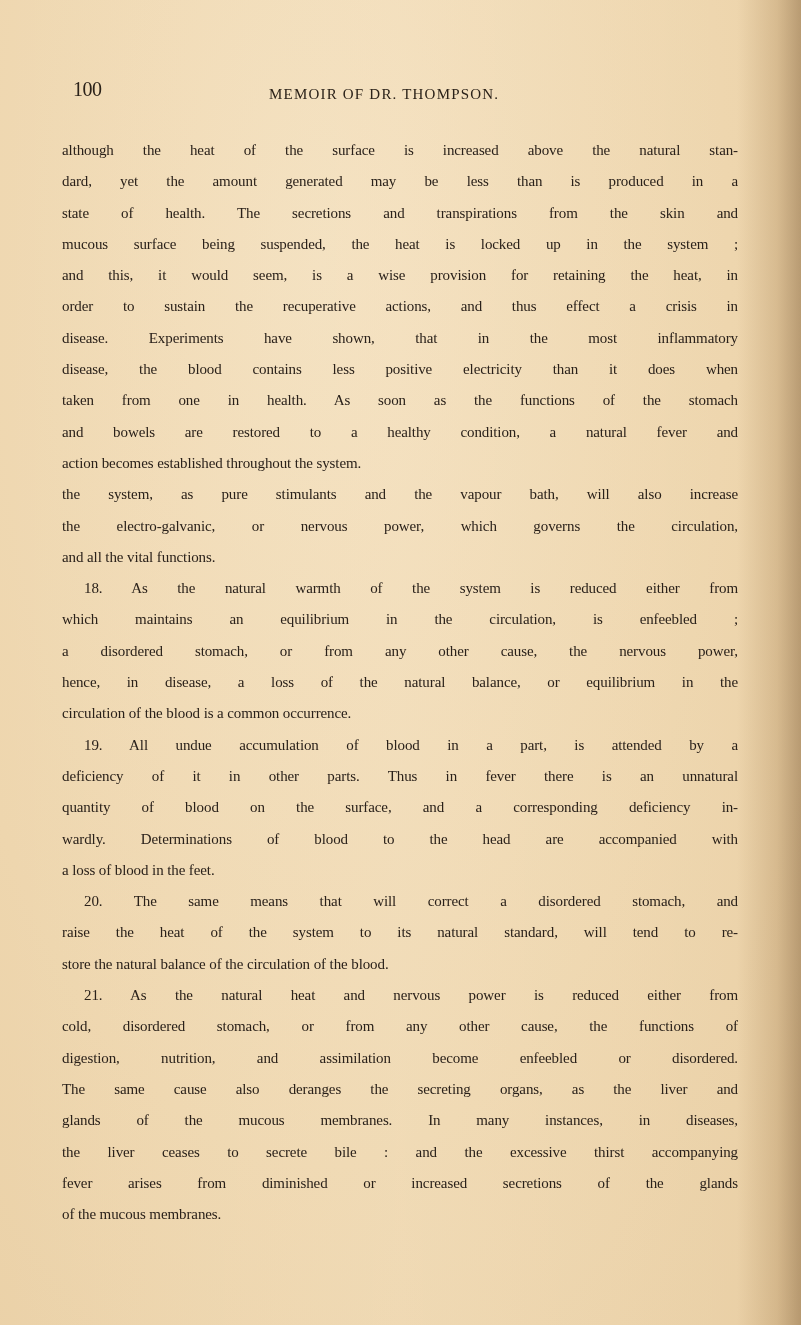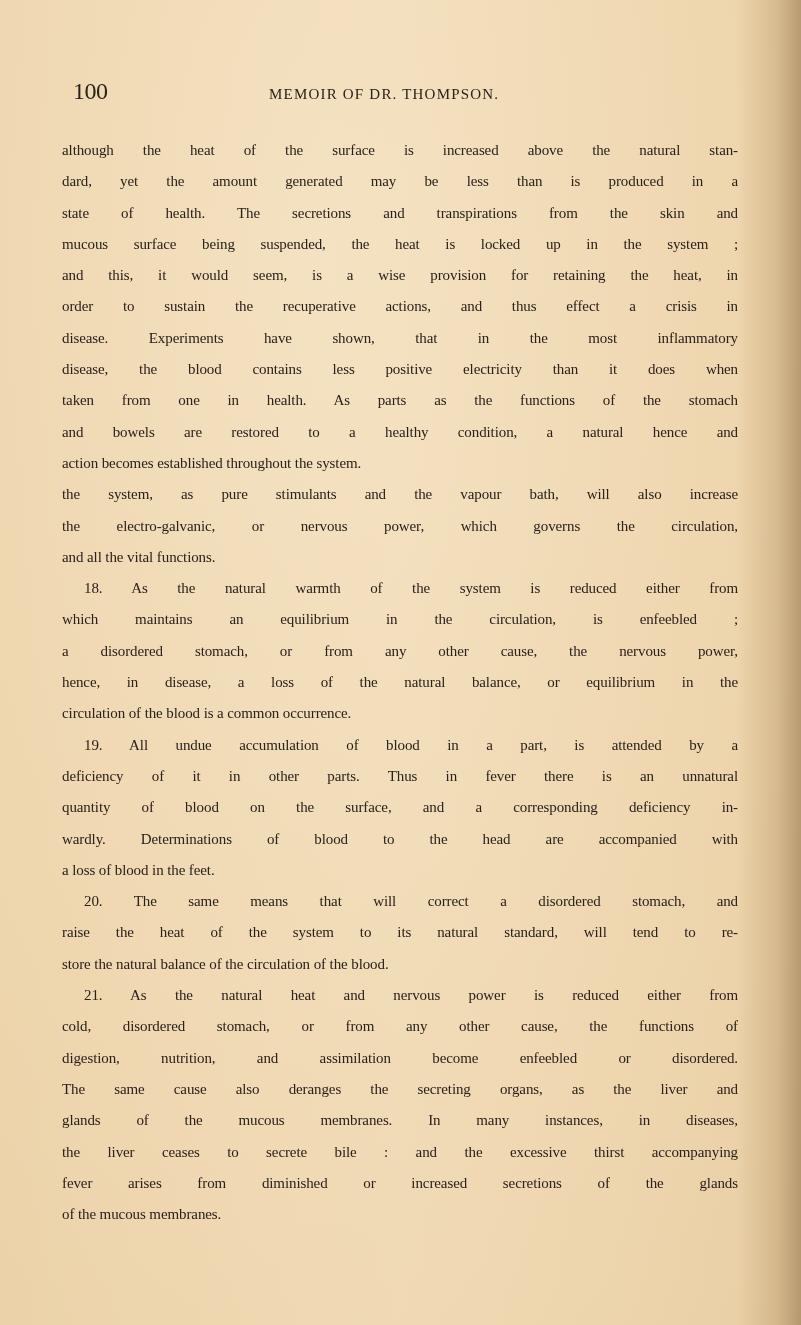--- a/index.html
+++ b/index.html
@@ -27,21 +27,21 @@
       position: absolute;
       top: 82px;
       left: 73px;
       width: 660px;
       height: 24px;
     }
     .page-number {
       position: absolute;
       left: 0;
       top: -4px;
-      font-size: 24px;
+      font-size: 20px;
       letter-spacing: -0.5px;
       color: #2b2219;
     }
     .running-head {
       position: absolute;
       left: 196px;
       top: 4px;
       font-size: 15px;
       letter-spacing: 1.2px;
       color: #2b2219;
@@ -83,22 +83,22 @@
 
     <div>
       <span class="line">although the heat of the surface is increased above the natural stan-</span>
       <span class="line">dard, yet the amount generated may be less than is produced in a</span>
       <span class="line">state of health.  The secretions and transpirations from the skin and</span>
       <span class="line">mucous surface being suspended, the heat is locked up in the system ;</span>
       <span class="line">and this, it would seem, is a wise provision for retaining the heat, in</span>
       <span class="line">order to sustain the recuperative actions, and thus effect a crisis in</span>
       <span class="line">disease.  Experiments have shown, that in the most inflammatory</span>
       <span class="line">disease, the blood contains less positive electricity than it does when</span>
-      <span class="line">taken from one in health.  As parts as the functions of the stomach</span>
-      <span class="line">and bowels are restored to a healthy condition, a natural hence and</span>
+      <span class="line">taken from one in health.  As soon as the functions of the stomach</span>
+      <span class="line">and bowels are restored to a healthy condition, a natural fever and</span>
       <span class="line last">action becomes established throughout the system.</span>
     </div>
 
     <div>
       <span class="line">the system, as pure stimulants and the vapour bath, will also increase</span>
       <span class="line">the electro-galvanic, or nervous power, which governs the circulation,</span>
       <span class="line last">and all the vital functions.</span>
     </div>
 
     <div>

